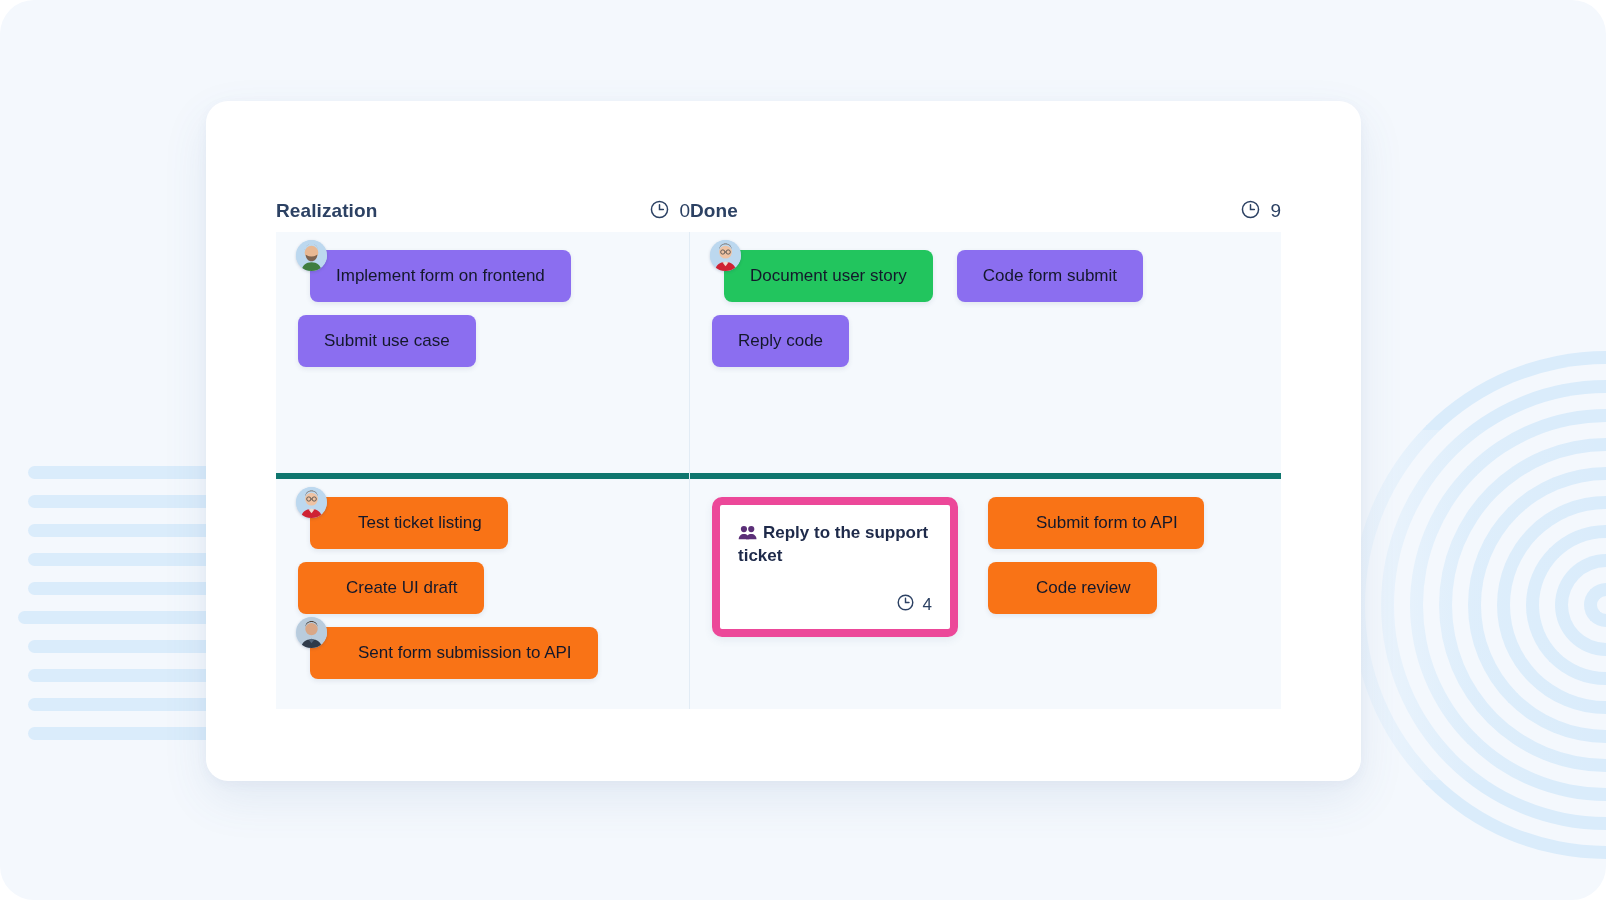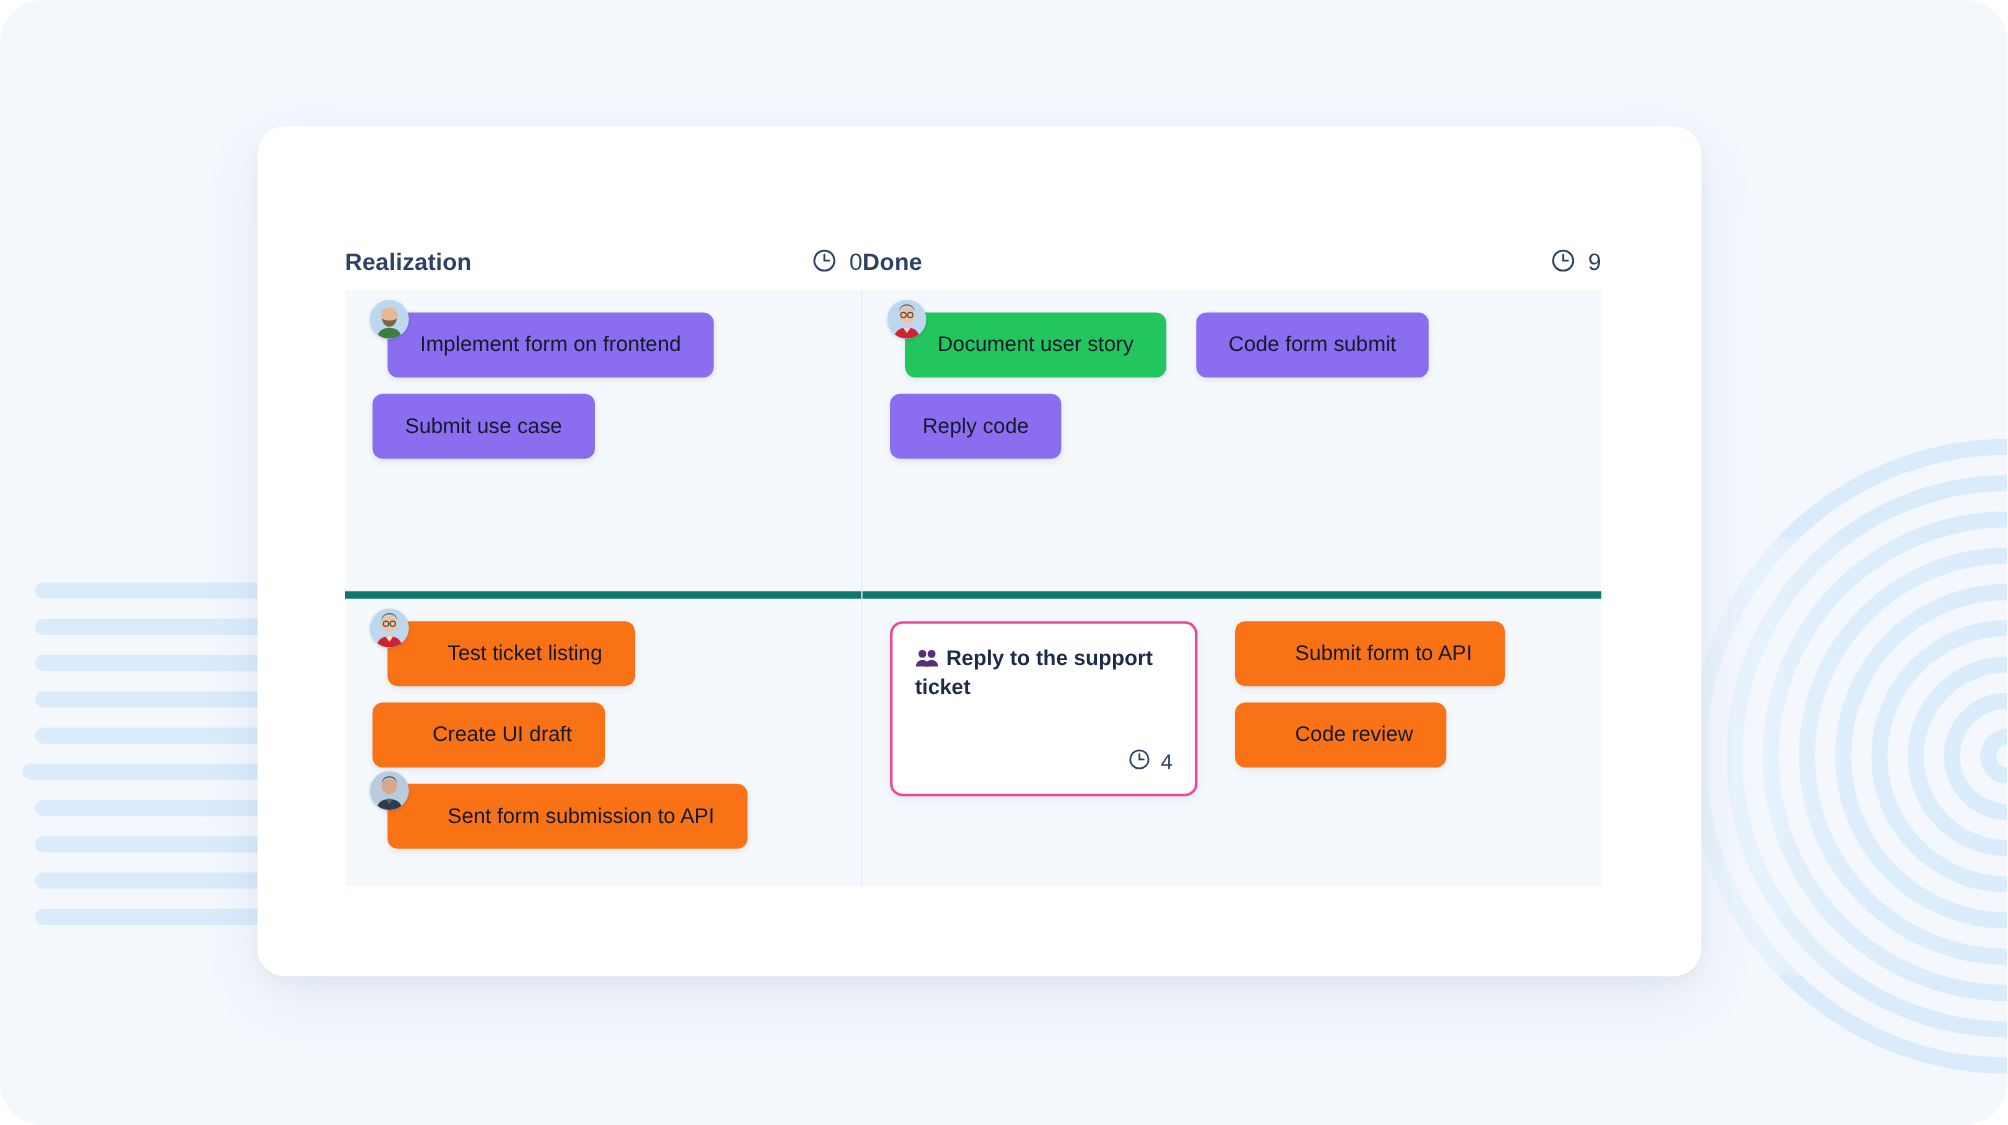--- a/index.html
+++ b/index.html
@@ -193,21 +193,21 @@
     z-index: 3;
     box-shadow: 0 1px 3px rgba(40,60,100,0.22);
   }
   .avatar svg { display: block; }
 
   
   .open-card {
     width: 246px;
     height: 140px;
     background: #ffffff;
-    border: 2px solid #ec4899;
+    border: 8px solid #ec4899;
     border-radius: 10px;
     padding: 17px 18px 13px 18px;
     display: flex;
     flex-direction: column;
     box-shadow: 0 3px 9px rgba(50,90,120,0.09);
     cursor: pointer;
   }
   .open-card-title {
     font-size: 17px;
     font-weight: 700;

